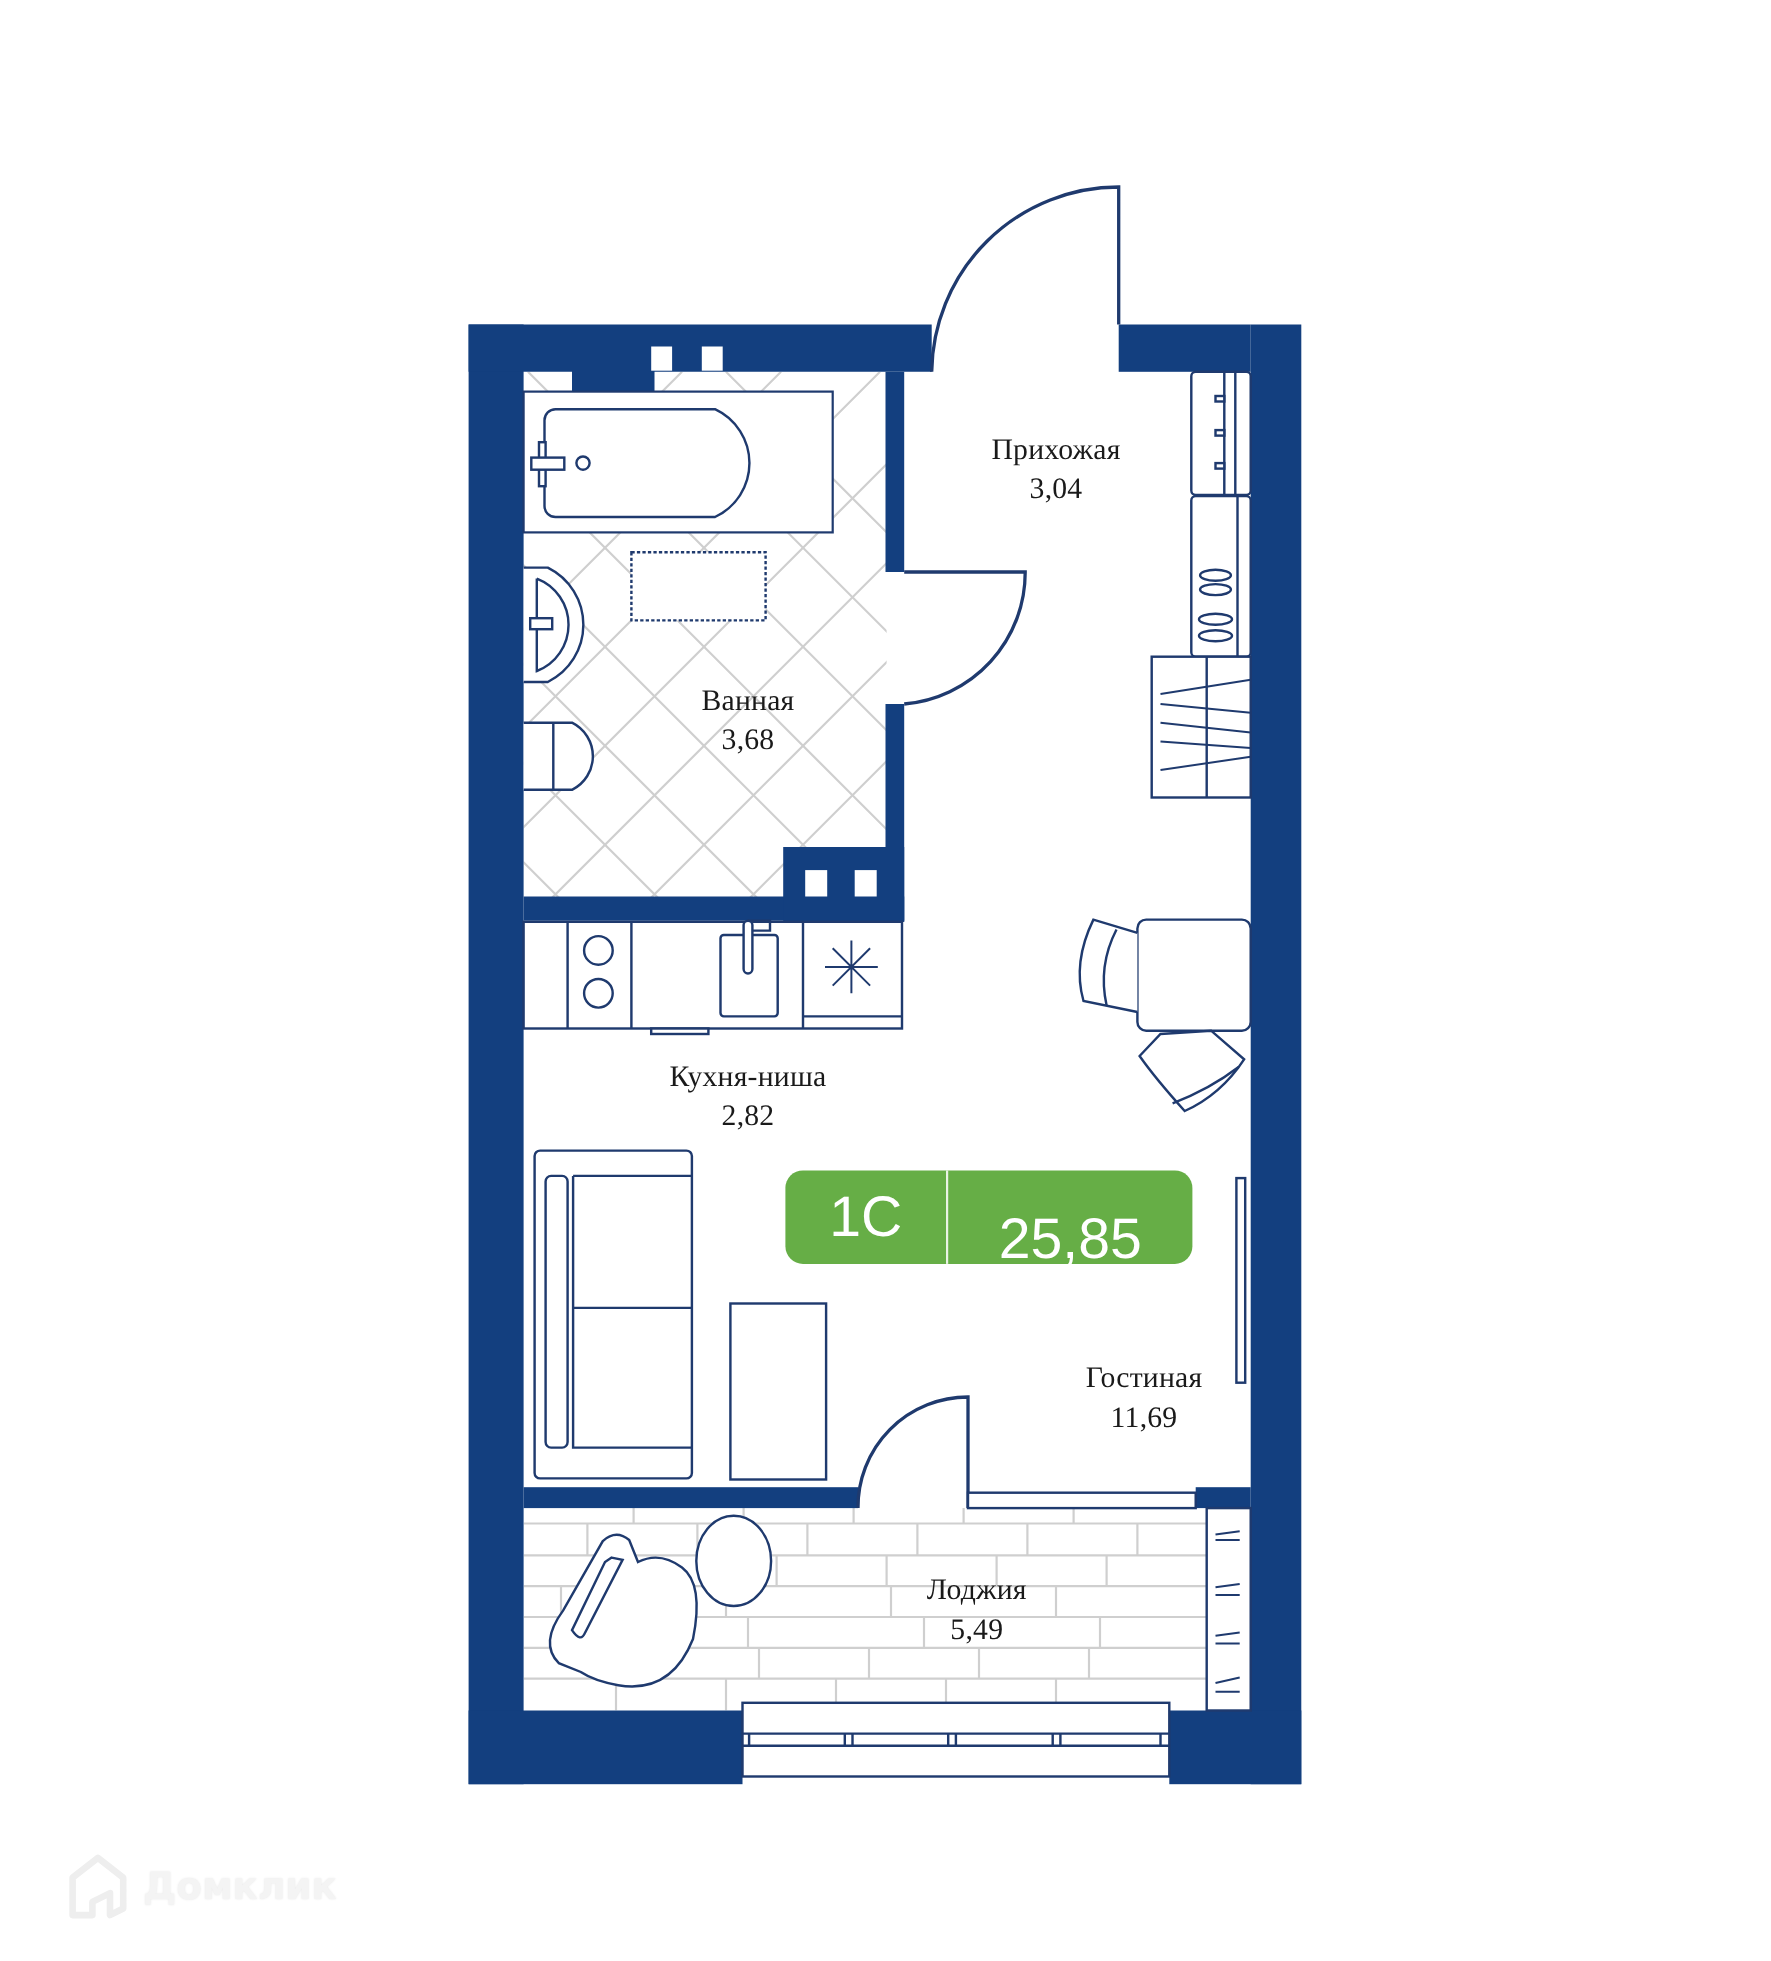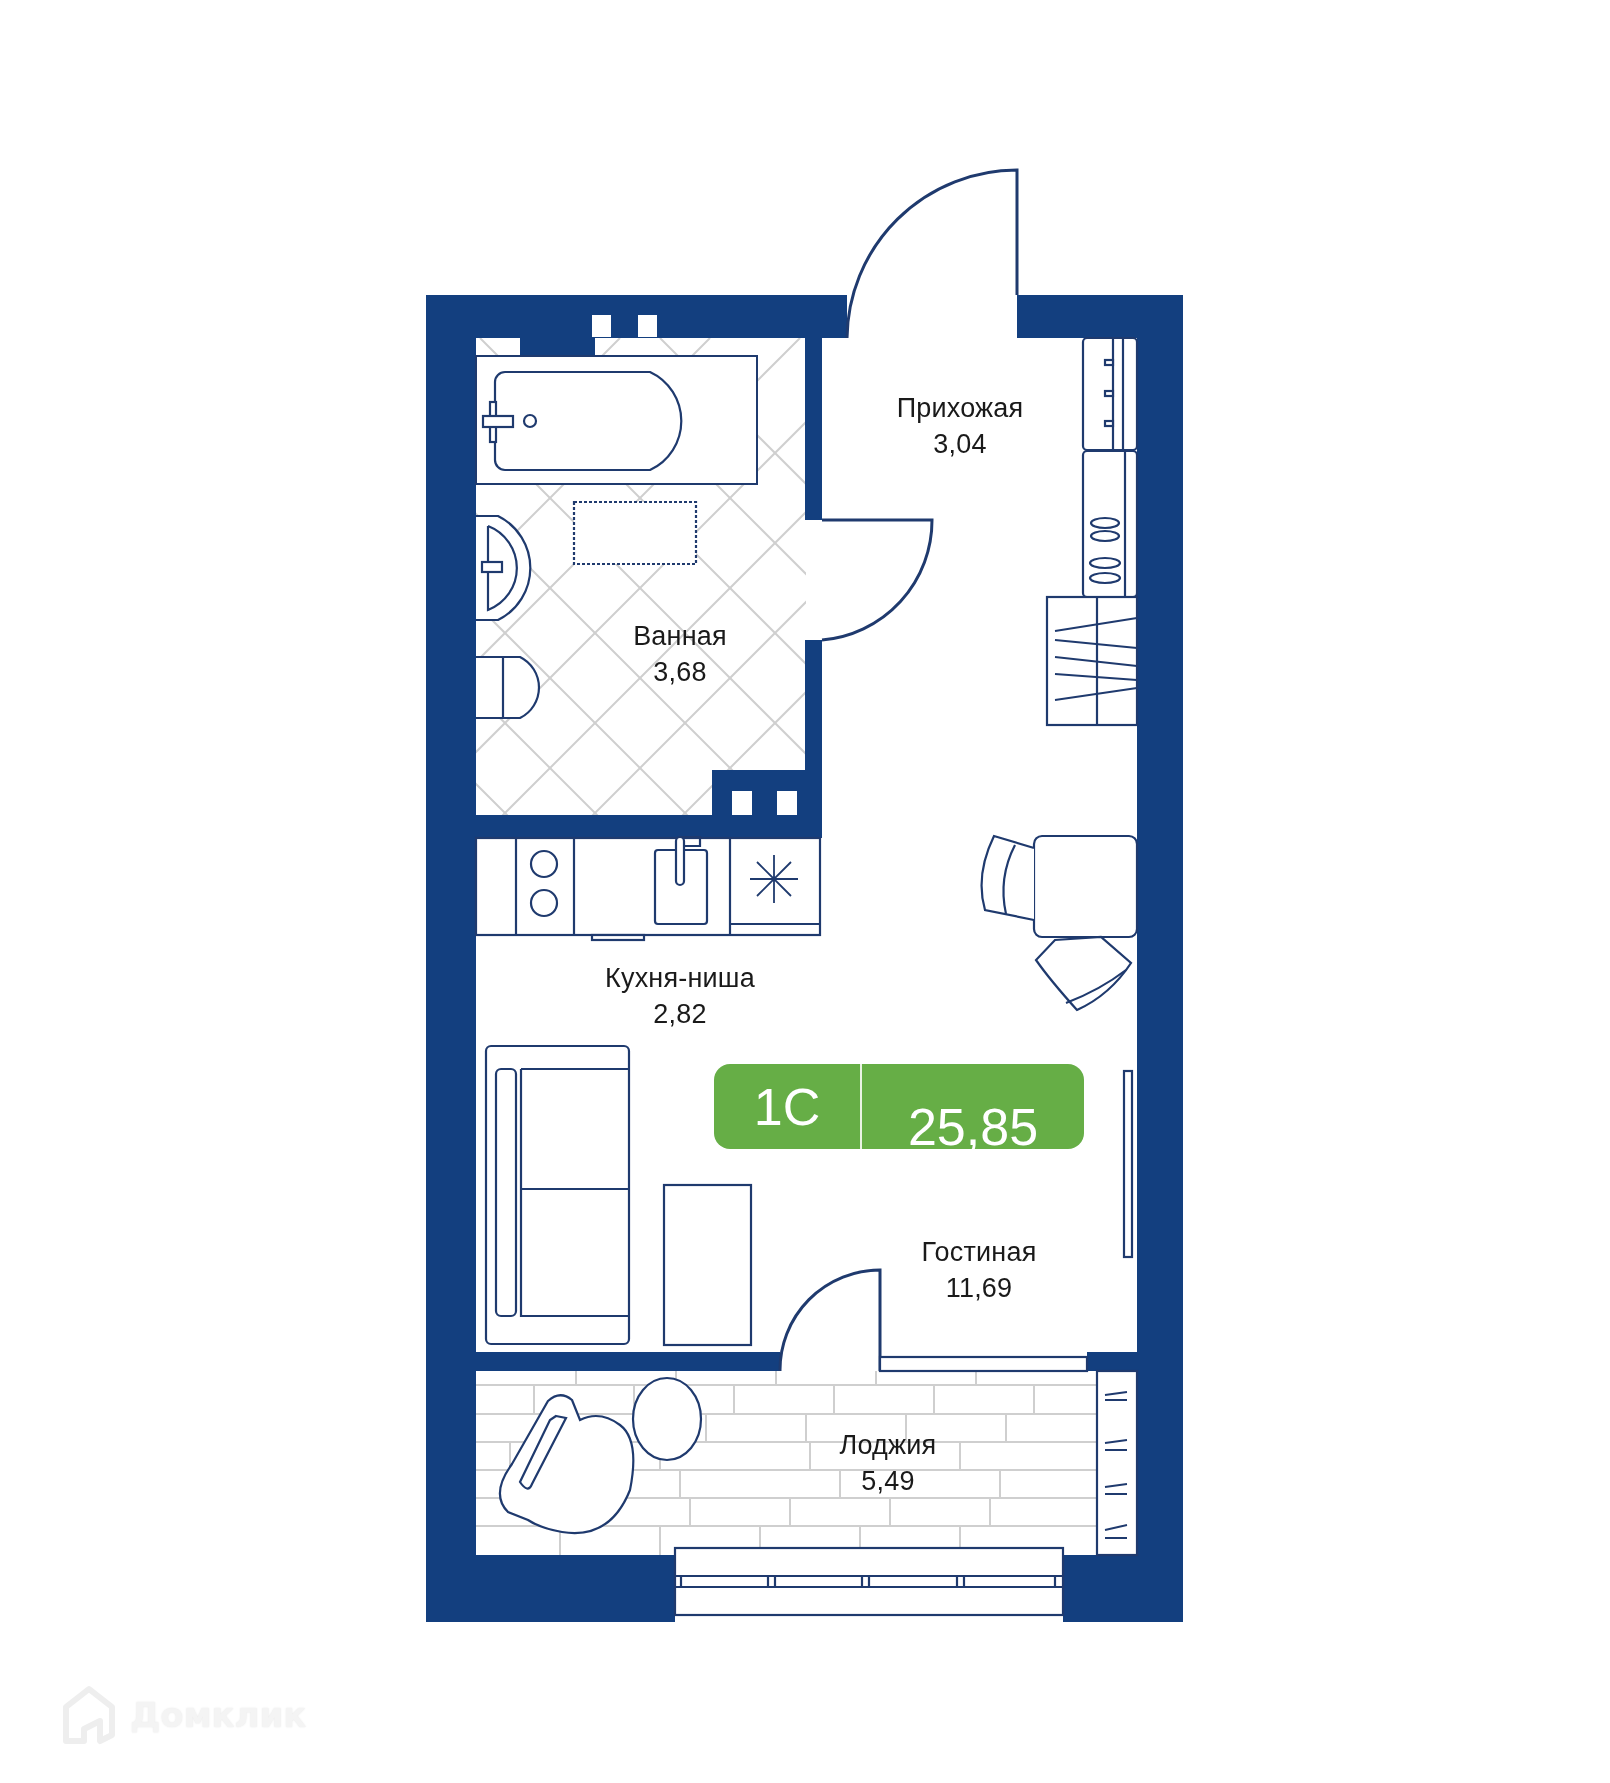--- a/index.html
+++ b/index.html
@@ -1,18 +1,18 @@
 <!DOCTYPE html>
 <html><head>
   <meta charset="utf-8">
   <style>
     html, body { margin: 0; padding: 0; background: #ffffff; }
     body { width: 1610px; height: 1783px; position: relative; overflow: hidden; font-family: "DejaVu Sans", sans-serif; }
     svg.plan { position: absolute; left: 0; top: 0; }
-    .room-label { position: absolute; text-align: center; color: #1a1a1a; font-size: 27px; line-height: 36px; font-family: Liberation Sans, sans-serif; font-weight: 300; letter-spacing: 0.2px; }
+    .room-label { position: absolute; text-align: center; color: #1a1a1a; font-size: 27px; line-height: 36px; font-family: Liberation Serif, serif; font-weight: 300; letter-spacing: 0.2px; }
     .room-label span { display: block; }
     .badge { position: absolute; left: 714px; top: 1064px; width: 370px; height: 85px; background: #66ae46; border-radius: 16px; display: flex; color: #ffffff; text-align: right; }
     .badge .type { width: 146px; border-right: 2px solid #e9f3e4; display: flex; align-items: center; justify-content: center; font-size: 52px; font-family: "Liberation Sans", sans-serif; }
     .badge .area { flex: 1; display: flex; align-items: center; justify-content: center; font-size: 52px; font-family: "Liberation Sans", sans-serif; margin-top: 41px; }
     .watermark { position: absolute; left: 60px; top: 1685px; display: flex; align-items: center; gap: 12px; color: #f4f4f4; font-family: "DejaVu Sans", sans-serif; font-weight: bold; font-size: 34px; text-shadow: 0 0 2px #e6e6e6; }
   </style>
 </head>
 <body>
 
 <svg class="plan" width="1610" height="1783" viewBox="0 0 1610 1783" xmlns="http://www.w3.org/2000/svg">
@@ -159,21 +159,21 @@
   <span>3,04</span>
 </div>
 <div class="room-label" style="left:580px; top:618px; width:200px;">
   <span>Ванная</span>
   <span>3,68</span>
 </div>
 <div class="room-label" style="left:560px; top:960px; width:240px;">
   <span>Кухня-ниша</span>
   <span>2,82</span>
 </div>
-<div class="room-label" style="left:879px; top:1234px; width:200px;">
+<div class="room-label" style="left:940px; top:1234px; width:200px;">
   <span>Гостиная</span>
   <span>11,69</span>
 </div>
 <div class="room-label" style="left:788px; top:1427px; width:200px;">
   <span>Лоджия</span>
   <span>5,49</span>
 </div>
 
 <div class="badge">
   <div class="type">1С</div>

